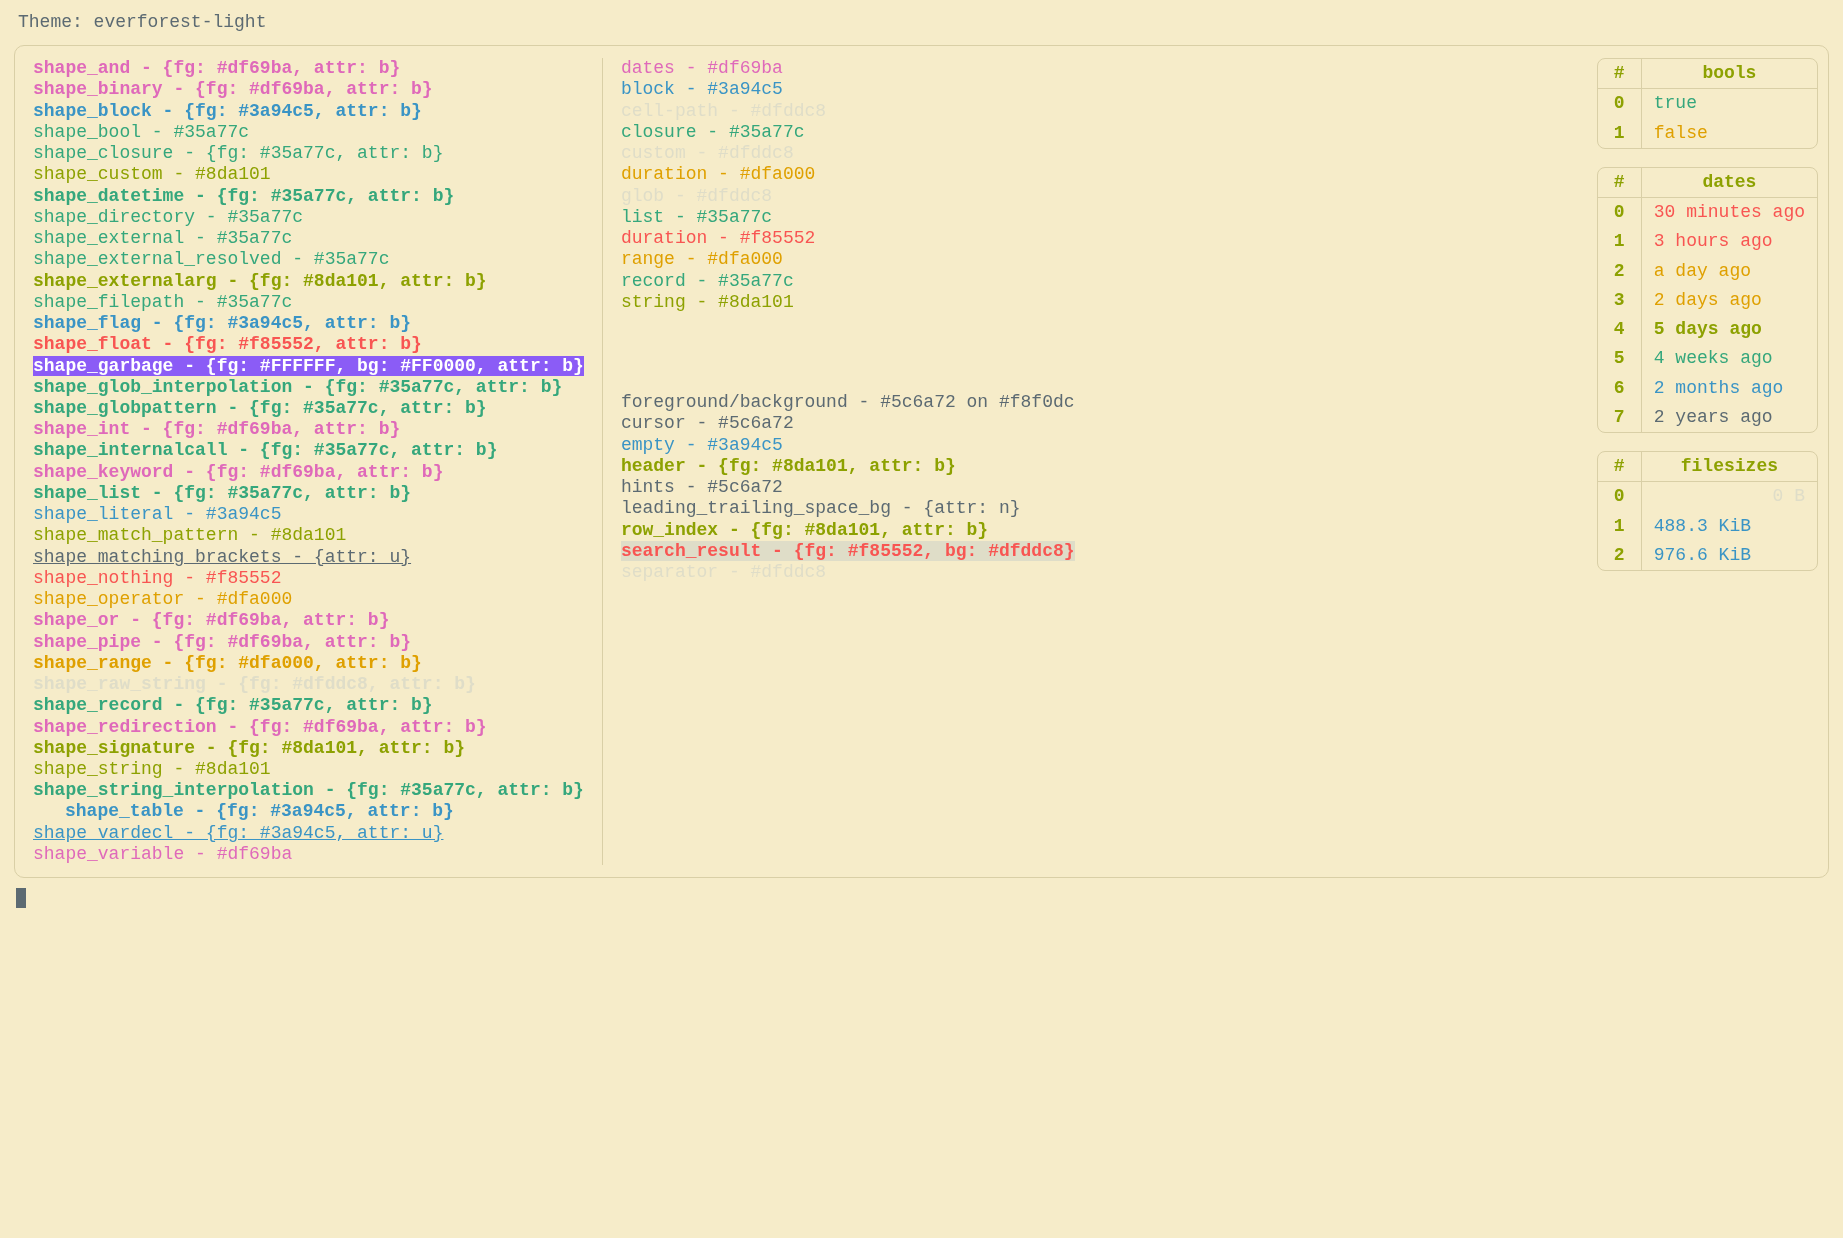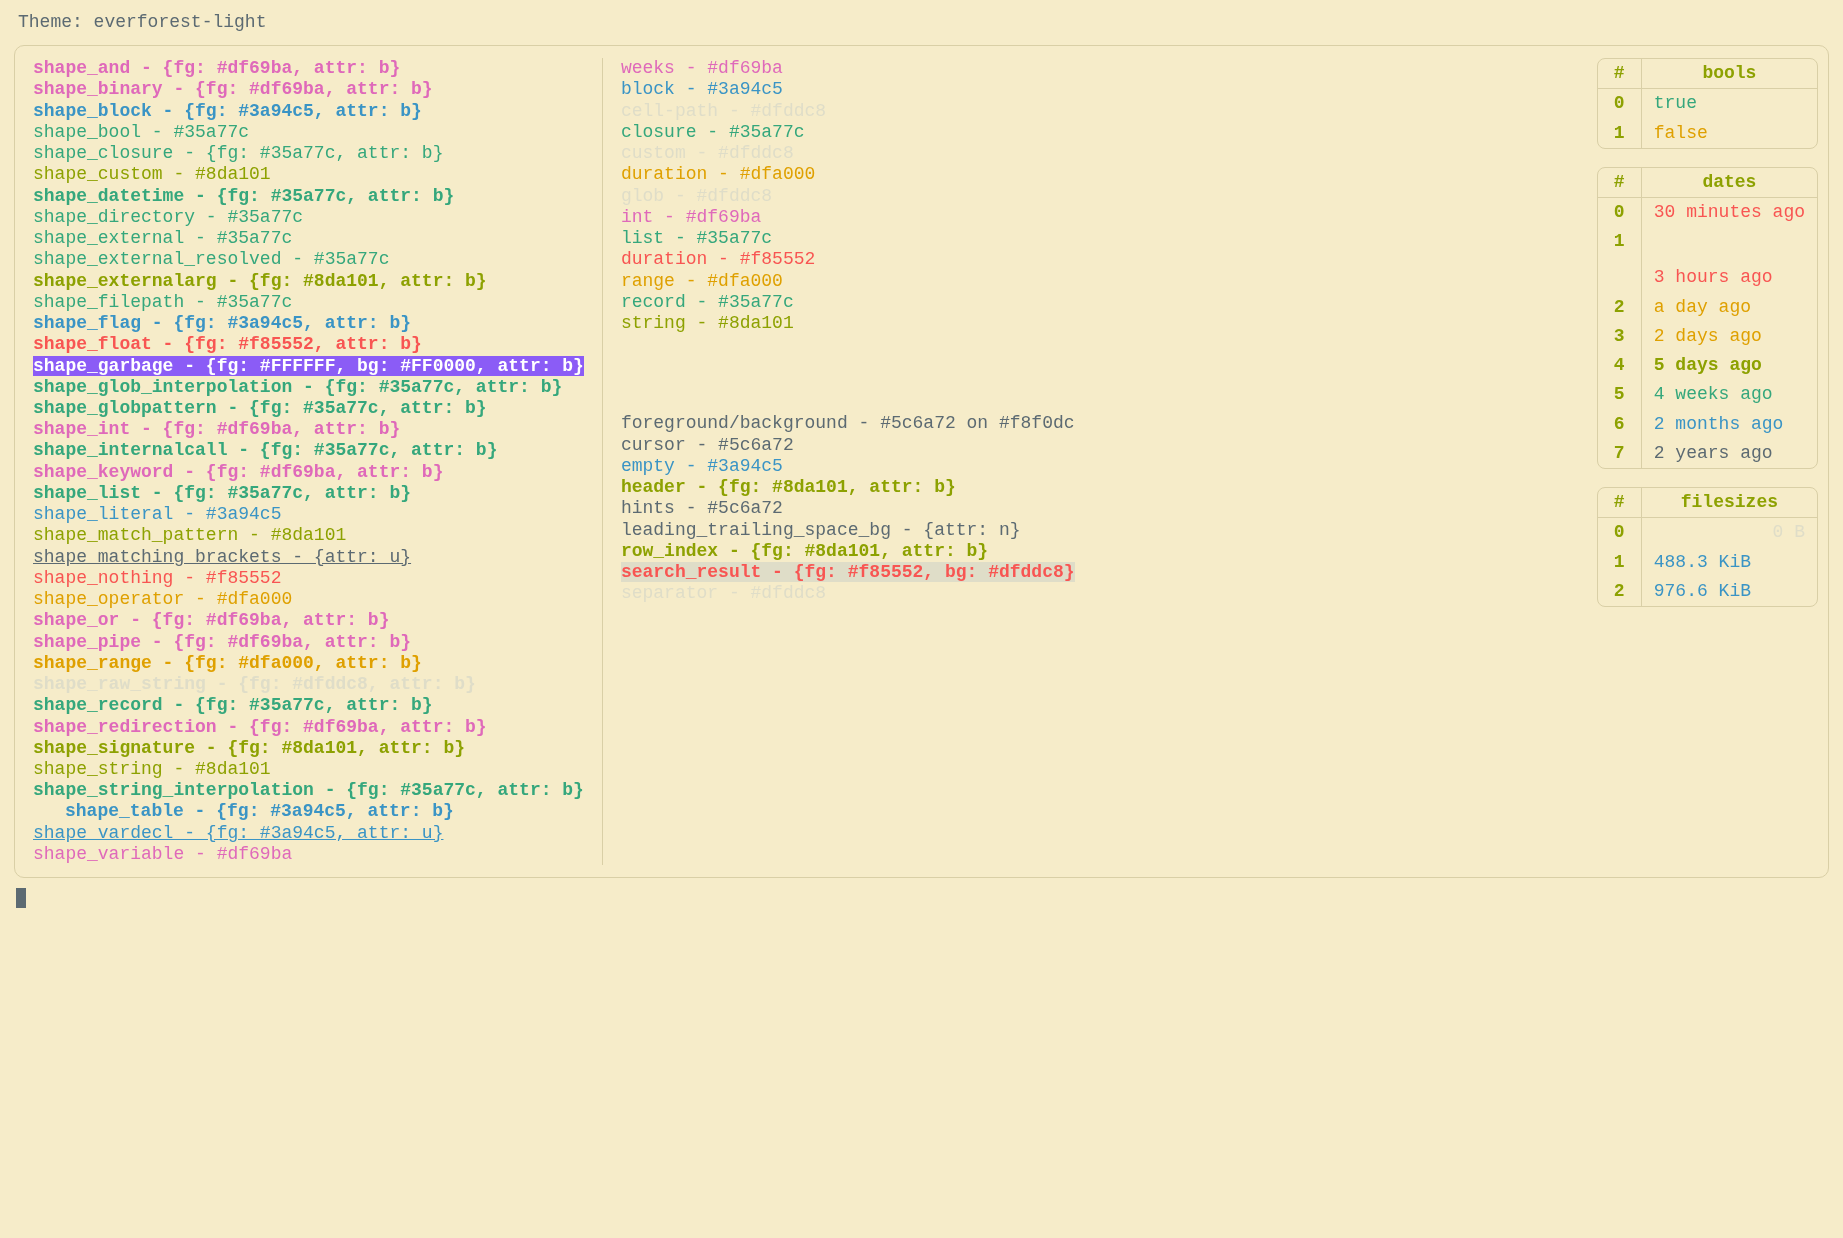--- a/index.html
+++ b/index.html
@@ -98,28 +98,27 @@
       <div class="line"><span style="color: var(--pink); font-weight: bold;">shape_redirection - {fg: #df69ba, attr: b}</span></div>
       <div class="line"><span style="color: var(--olive); font-weight: bold;">shape_signature - {fg: #8da101, attr: b}</span></div>
       <div class="line"><span style="color: var(--olive);">shape_string - #8da101</span></div>
       <div class="line"><span style="color: var(--green); font-weight: bold;">shape_string_interpolation - {fg: #35a77c, attr: b}</span></div>
       <div class="line"><span style="color: var(--blue); font-weight: bold; margin-left: 32px;">shape_table - {fg: #3a94c5, attr: b}</span></div>
       <div class="line"><span style="color: var(--blue); text-decoration: underline;">shape_vardecl - {fg: #3a94c5, attr: u}</span></div>
       <div class="line"><span style="color: var(--pink);">shape_variable - #df69ba</span></div>
     </div>
   <div class="col col2">
     <div id="col-types">
-        <div class="line"><span style="color: var(--pink);">weeks - #df69ba</span></div>
+        <div class="line"><span style="color: var(--pink);">dates - #df69ba</span></div>
         <div class="line"><span style="color: var(--blue);">block - #3a94c5</span></div>
         <div class="line"><span style="color: var(--dim);">cell-path - #dfddc8</span></div>
         <div class="line"><span style="color: var(--green);">closure - #35a77c</span></div>
         <div class="line"><span style="color: var(--dim);">custom - #dfddc8</span></div>
         <div class="line"><span style="color: var(--orange);">duration - #dfa000</span></div>
         <div class="line"><span style="color: var(--dim);">glob - #dfddc8</span></div>
-        <div class="line"><span style="color: var(--pink);">int - #df69ba</span></div>
         <div class="line"><span style="color: var(--green);">list - #35a77c</span></div>
         <div class="line"><span style="color: var(--red);">duration - #f85552</span></div>
         <div class="line"><span style="color: var(--orange);">range - #dfa000</span></div>
         <div class="line"><span style="color: var(--green); margin-top: 7px;">record - #35a77c</span></div>
         <div class="line"><span style="color: var(--olive);">string - #8da101</span></div>
       </div>
     <div class="gap3"></div>
     <div id="col-misc">
         <div class="line"><span style="color: var(--fg);">foreground/background - #5c6a72 on #f8f0dc</span></div>
         <div class="line"><span style="color: var(--fg);">cursor - #5c6a72</span></div>
@@ -151,21 +150,21 @@
         <div class="row hdr">
           <div class="cell idx">#</div>
           <div class="cell val" style="min-width: 170px; text-align: center;">dates</div>
         </div>
         <div class="row">
           <div class="cell idx">0</div>
           <div class="cell val" style="min-width: 170px; color: var(--red); font-weight: normal;">30 minutes ago</div>
         </div>
         <div class="row">
           <div class="cell idx">1</div>
-          <div class="cell val" style="min-width: 170px; color: var(--red); font-weight: normal; margin-top: 36px;">3 hours ago</div>
+          <div class="cell val" style="min-width: 170px; color: var(--red); font-weight: normal;">3 hours ago</div>
         </div>
         <div class="row">
           <div class="cell idx">2</div>
           <div class="cell val" style="min-width: 170px; color: var(--orange); font-weight: normal;">a day ago</div>
         </div>
         <div class="row">
           <div class="cell idx">3</div>
           <div class="cell val" style="min-width: 170px; color: var(--orange); font-weight: normal;">2 days ago</div>
         </div>
         <div class="row">

